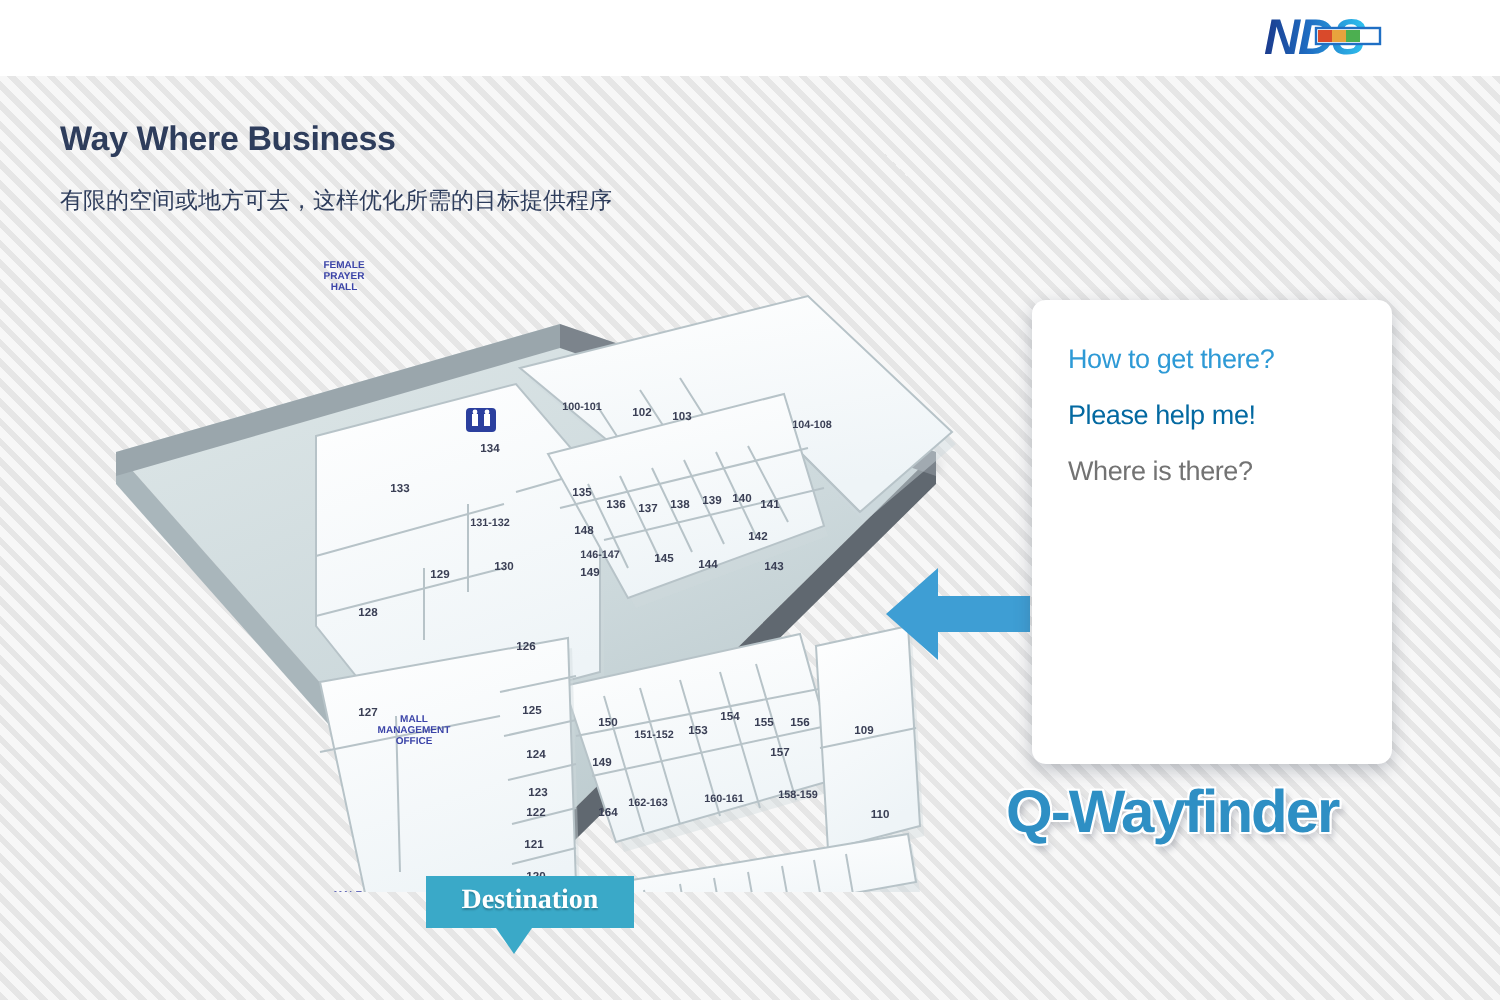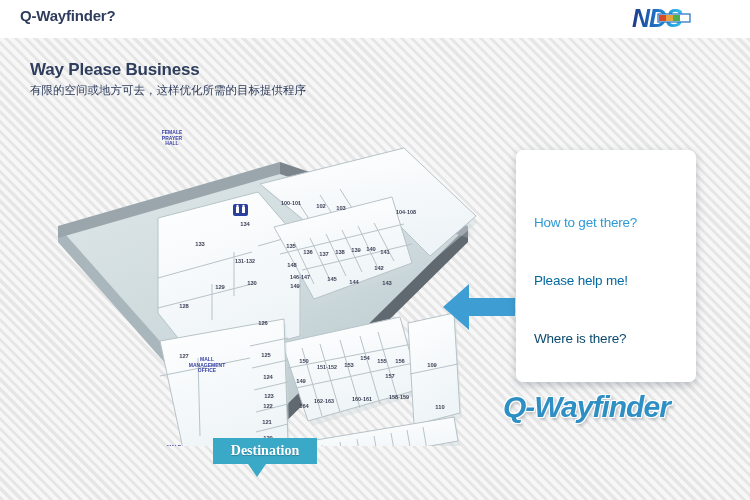--- a/index.html
+++ b/index.html
@@ -34,21 +34,21 @@
         #f7f7f7 3px, #f7f7f7 7px);
     overflow:hidden;
   }
 
   
   #heading-block{ position:absolute; left:30px; top:22px; }
   #heading-title{
     font-size:17px; font-weight:bold; color:#2e3d5c; letter-spacing:-.2px;
   }
   #heading-sub{
-    margin-top:3px; font-size:11.5px; color:#2e3d5c;
+    margin-top:13px; font-size:11.5px; color:#2e3d5c;
     font-family:"DejaVu Sans", sans-serif;
   }
 
   
   #map-wrap{
     position:absolute; left:42px; top:78px;
     width:440px; height:330px;
   }
   #map-svg{ position:absolute; left:0; top:0; }
 
@@ -98,62 +98,60 @@
     border-radius:7px;
     box-shadow:0 3px 9px rgba(60,70,90,.30);
     padding:22px 0 0 18px;
     z-index:25;
   }
   .q-line{
     font-size:13.5px;
     margin-bottom:13px;
     letter-spacing:-.2px;
     white-space:nowrap;
-    margin-top:43px;
   }
 
   
   #brand{
     position:absolute; left:503px; top:352px;
     font-size:30px; font-weight:bold;
     color:#2e8fc4;
     letter-spacing:-1px;
     text-shadow:
        1px  1px 0 #ffffff, -1px -1px 0 #ffffff,
        1px -1px 0 #ffffff, -1px  1px 0 #ffffff,
        2px  3px 3px rgba(60,70,90,.28);
     z-index:25;
   }
 </style>
 </head>
 <body>
 
 <div id="header">
-  <div id="header-title">Q-Wayfinder?</div>
 
   <svg id="logo" viewBox="0 0 104 28">
     <defs>
       <linearGradient id="lgrad" x1="0" y1="0" x2="1" y2="0">
         <stop offset="0%" stop-color="#1b3a8c"></stop>
         <stop offset="45%" stop-color="#1f6fc4"></stop>
         <stop offset="100%" stop-color="#2fc3ef"></stop>
       </linearGradient>
     </defs>
     <text x="2" y="23" font-family="Liberation Sans, sans-serif" font-size="25" font-weight="bold" font-style="italic" fill="url(#lgrad)" letter-spacing="-1">NDS</text>
     <rect x="28" y="10" width="32" height="8" fill="#ffffff" stroke="#1f6fc4" stroke-width="1.2"></rect>
     <rect x="29" y="11" width="7" height="6" fill="#d94a2b"></rect>
     <rect x="36" y="11" width="7" height="6" fill="#e8a33d"></rect>
     <rect x="43" y="11" width="7" height="6" fill="#4caf50"></rect>
   </svg>
 </div>
 
 <div id="stage">
 
   <div id="heading-block">
-    <div id="heading-title">Way Please Business</div>
+    <div id="heading-title">Way Where Business</div>
     <div id="heading-sub">有限的空间或地方可去，这样优化所需的目标提供程序</div>
   </div>
 
   <div id="map-wrap">
     <svg id="map-svg" width="440" height="330" viewBox="40 60 440 330">
       <defs>
         <linearGradient id="slabTop" x1="0" y1="0" x2="0.6" y2="1">
           <stop offset="0%" stop-color="#dfe8e9"></stop>
           <stop offset="60%" stop-color="#cdd9dc"></stop>
           <stop offset="100%" stop-color="#b9c8cc"></stop>
@@ -304,19 +302,19 @@
   </div>
 
   <svg id="arrow" viewBox="0 0 72 58">
     <polygon points="0,29 26,6 26,20 72,20 72,38 26,38 26,52" fill="#3e9ed4"></polygon>
   </svg>
 
   <div id="panel">
     <div id="question-list">
         <div class="q-line" style="color: rgb(46, 154, 214);">How to get there?</div>
         <div class="q-line" style="color: #0369a1;">Please help me!</div>
-        <div class="q-line" style="color: #0c4a6e;">Where is there?</div>
+        <div class="q-line" style="color: #737373;">Where is there?</div>
       </div>
   </div>
 
-  <div id="brand" style="color: rgb(46, 143, 196); font-style: italic;">Q-Wayfinder</div>
+  <div id="brand" style="color: rgb(46, 143, 196);">Q-Wayfinder</div>
 
 </div>
 
 </body></html>

